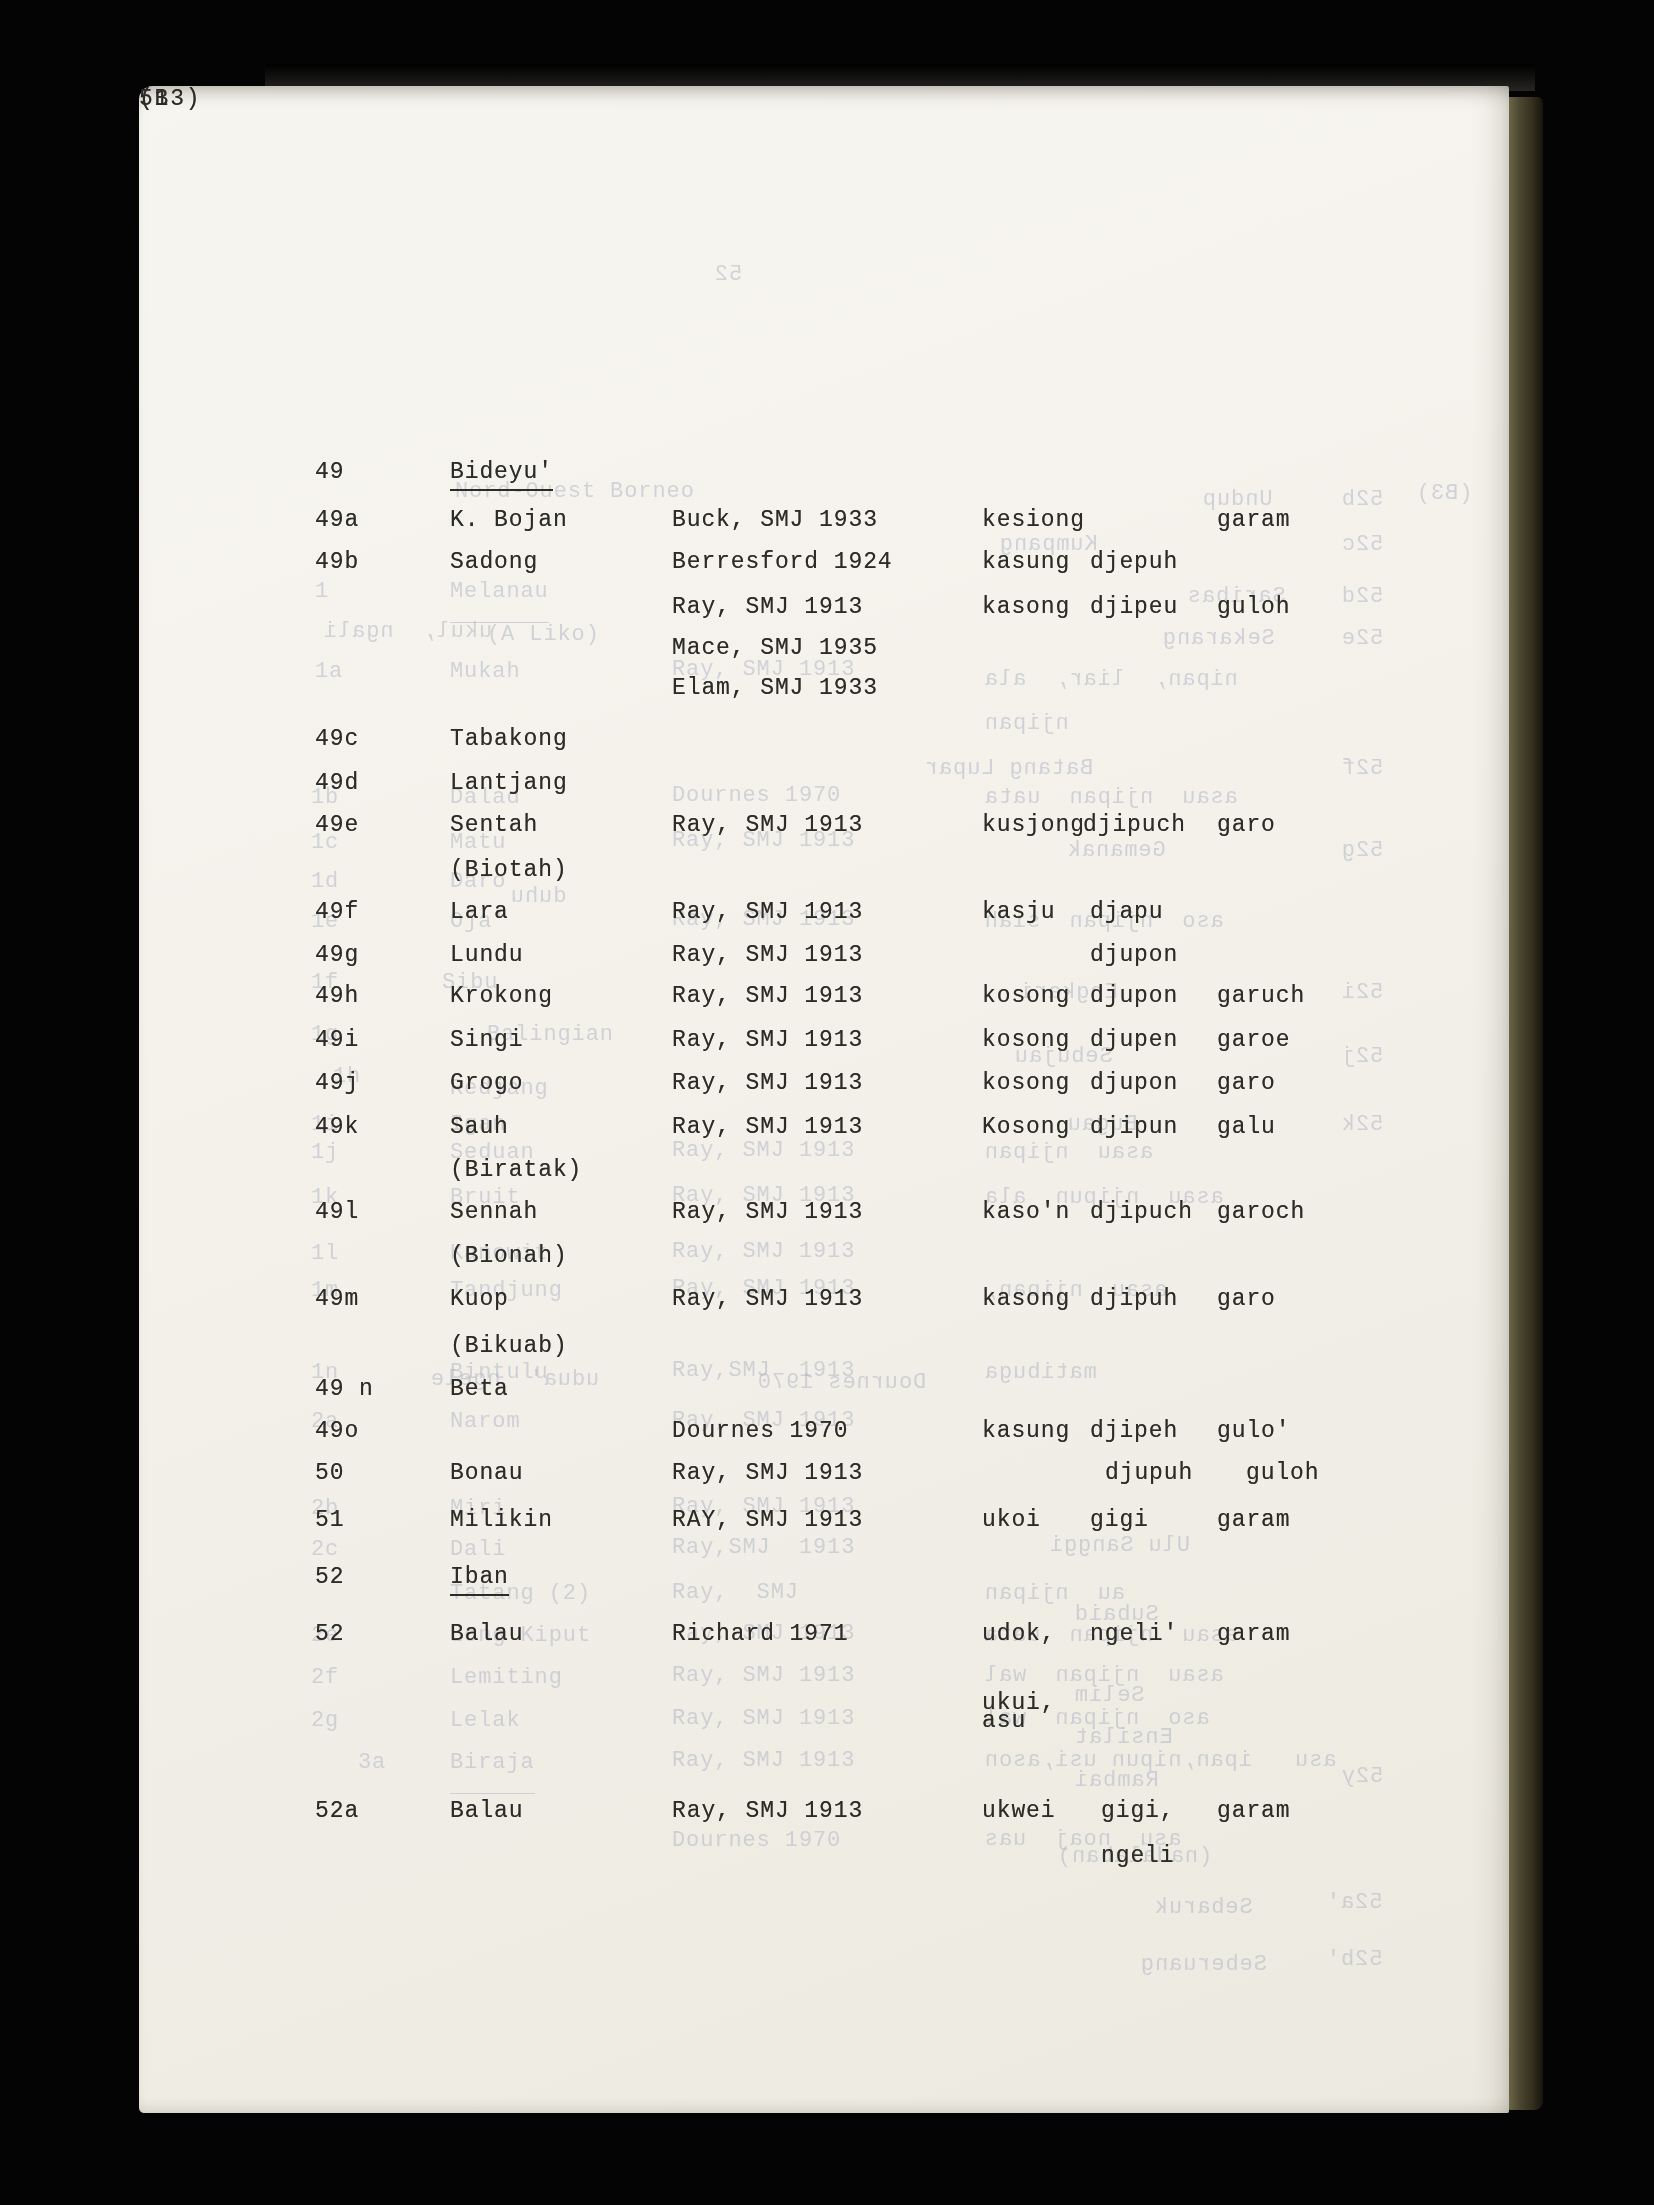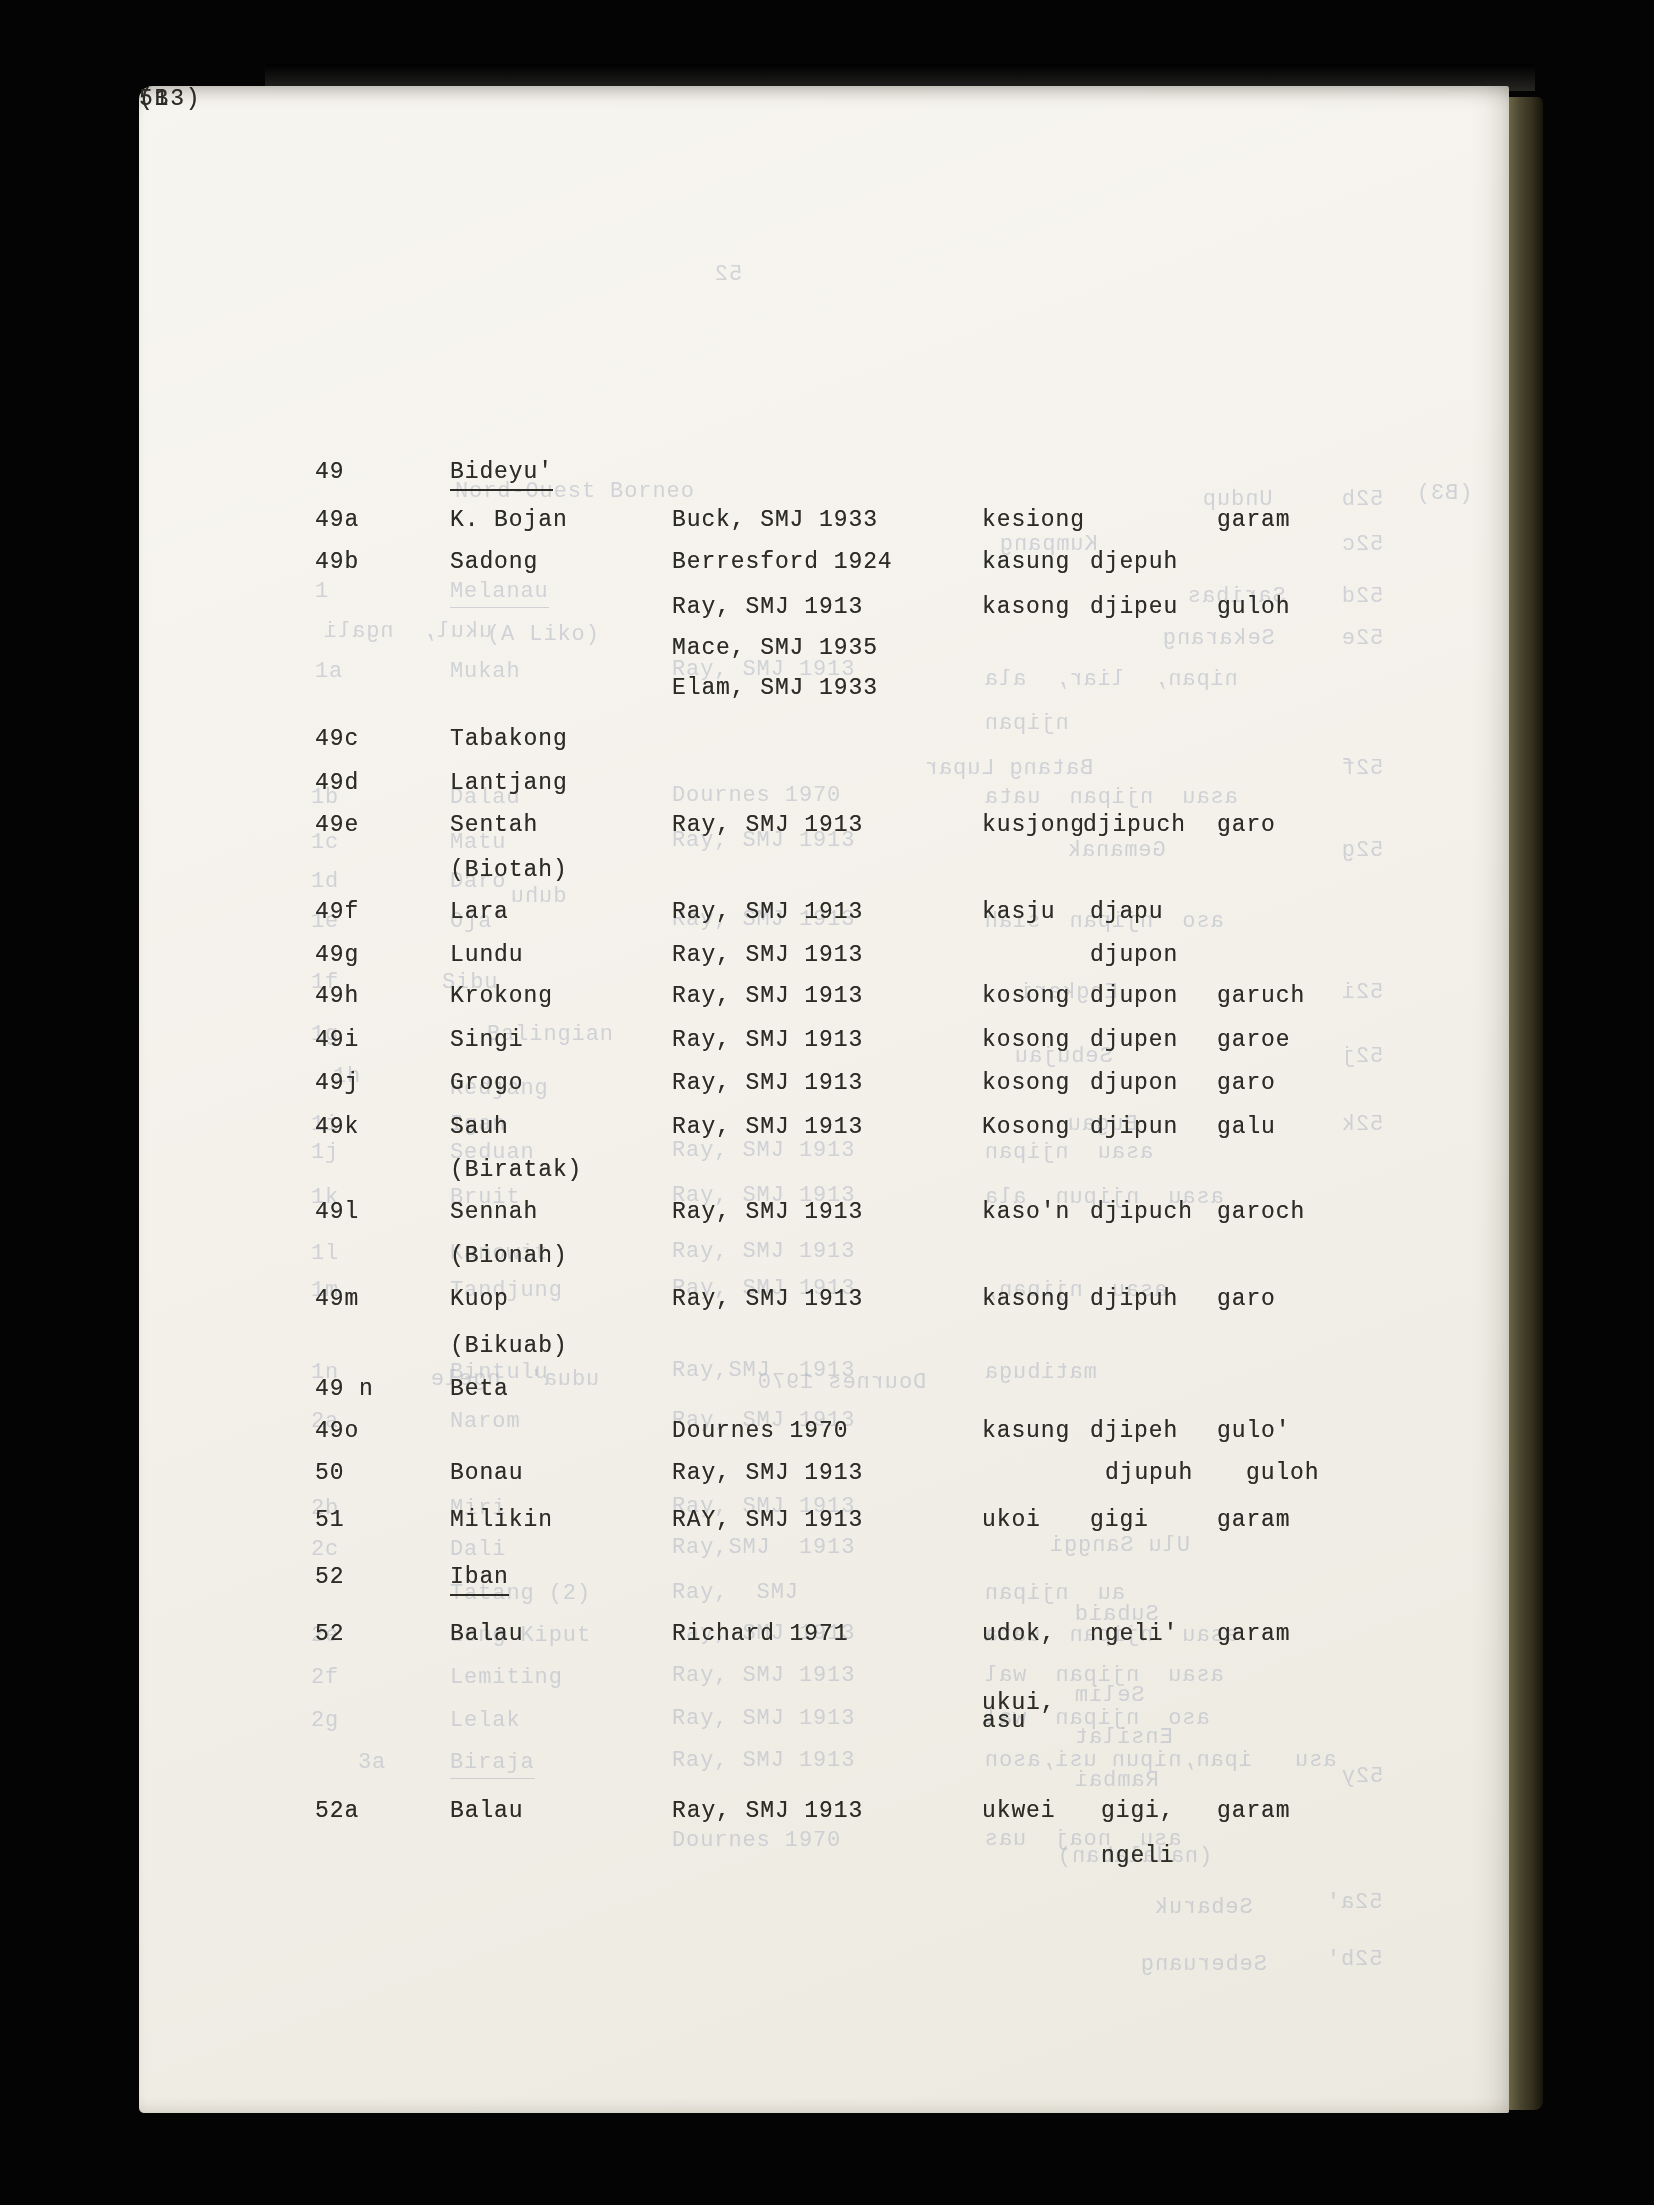--- a/index.html
+++ b/index.html
@@ -35,21 +35,21 @@
   .page-number,.section-label{
     position:absolute;white-space:pre;
     font-size:23px;letter-spacing:1.8px;color:#2c2b26;
     text-shadow:0 0 0.5px rgba(44,43,38,.55);
   }
   .bleed{
     position:absolute;white-space:pre;
     font-size:22px;letter-spacing:0.9px;color:#a9b0c1;opacity:.48;
   }
   .bleed.m{transform:scaleX(-1);}
-  .bleed.u{border-bottom:1.8px solid #a9b0c1;padding-bottom:3px;}
+  .bleed.u{border-bottom:1.8px solid #a9b0c1;padding-bottom:18px;}
 </style>
 </head>
 <body>
 
 <div class="top-shadow"></div>
 <div class="page-stack-edge"></div>
 
 <div class="page">
   <div id="bleed-layer">
       <div class="bleed m" style="left: 575px; top: 176px;">52</div>

